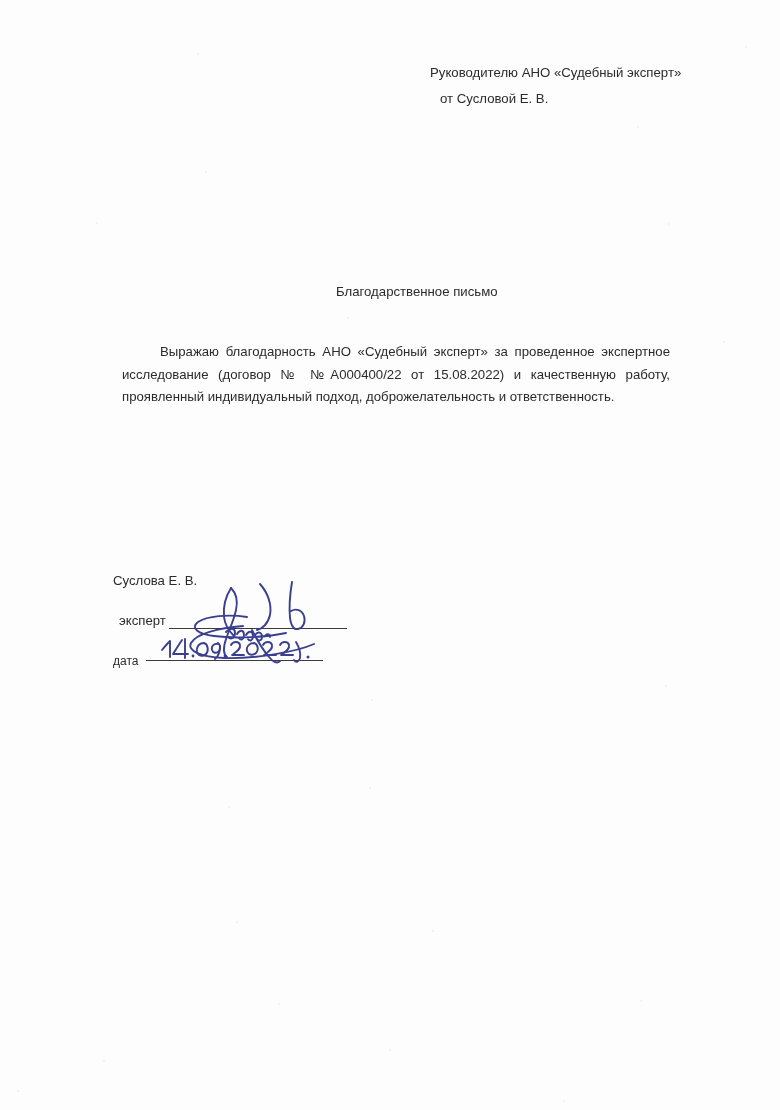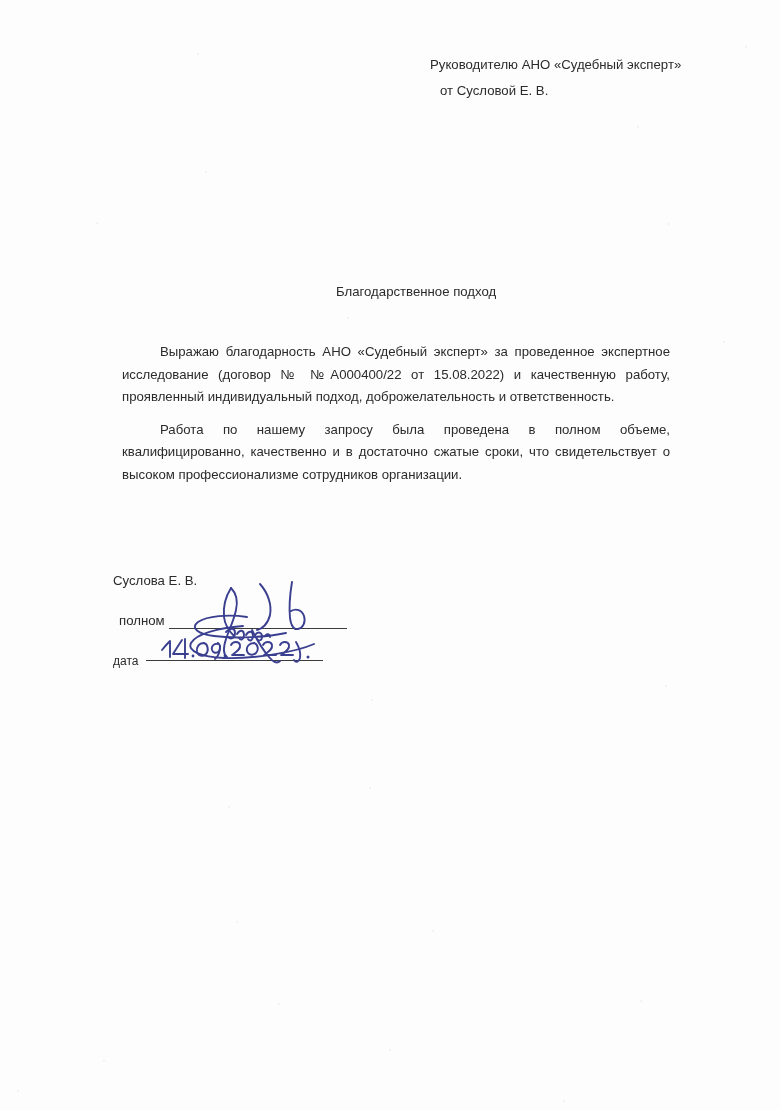--- a/index.html
+++ b/index.html
@@ -33,21 +33,21 @@
     position: absolute;
     background: #cfcfd8;
     border-radius: 50%;
     opacity: .5;
   }
 
   
   .addressee {
     position: absolute;
     left: 430px;
-    top: 56px;
+    top: 64px;
     width: 320px;
   }
   .addressee-line1 {
     font-size: 13.2px;
     line-height: 18px;
     white-space: nowrap;
   }
   .addressee-line2 {
     font-size: 13.2px;
     line-height: 18px;
@@ -170,31 +170,30 @@
     <span class="speck" style="left:640px;top:1000px;width:2px;height:2px;"></span>
     <span class="speck" style="left:17px;top:1090px;width:1.5px;height:1.5px;"></span>
     <span class="speck" style="left:369px;top:787px;width:1.5px;height:1.5px;"></span>
   </div>
 
   <div class="addressee">
     <div class="addressee-line1">Руководителю АНО «Судебный эксперт»</div>
     <div class="addressee-line2">от Сусловой Е. В.</div>
   </div>
 
-  <div class="doc-title">Благодарственное подход</div>
+  <div class="doc-title">Благодарственное письмо</div>
 
   <div class="body-block">
     <p class="para">Выражаю благодарность АНО «Судебный эксперт» за проведенное экспертное исследование (договор № №А000400/22 от 15.08.2022) и качественную работу, проявленный индивидуальный подход, доброжелательность и ответственность.</p>
-    <p class="para">Работа по нашему запросу была проведена в полном объеме, квалифицированно, качественно и в достаточно сжатые сроки, что свидетельствует о высоком профессионализме сотрудников организации.</p>
   </div>
 
   <div class="sign-block">
     <div class="sign-name">Суслова Е. В.</div>
 
-    <div class="sign-row-podpis">полном</div>
+    <div class="sign-row-podpis">эксперт</div>
     <div class="rule rule-podpis"></div>
 
     <div class="sign-row-data">дата</div>
     <div class="rule rule-data"></div>
   </div>
 
   <div class="handwriting">
     <svg width="280" height="120" viewBox="0 0 280 120" fill="none">
       <g stroke="#3a3f8f" stroke-width="1.9" fill="none" stroke-linecap="round" stroke-linejoin="round">
 

